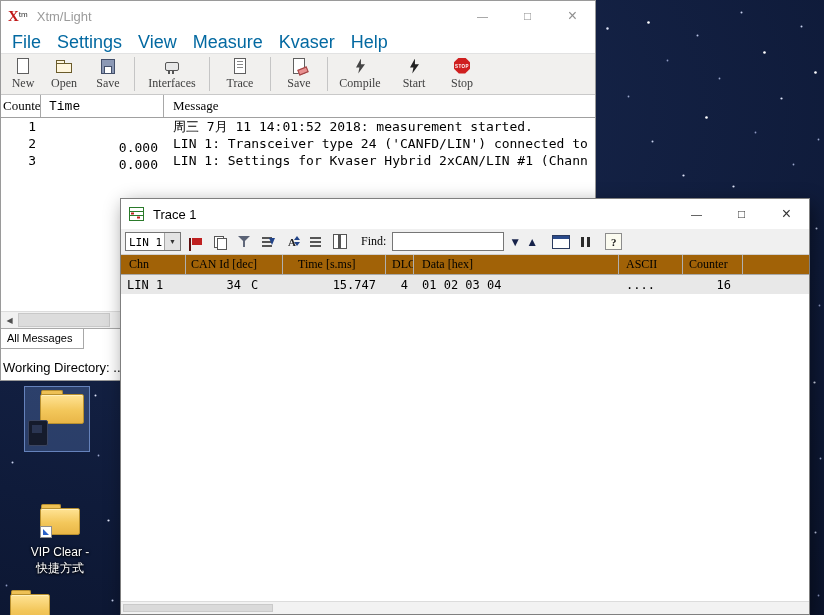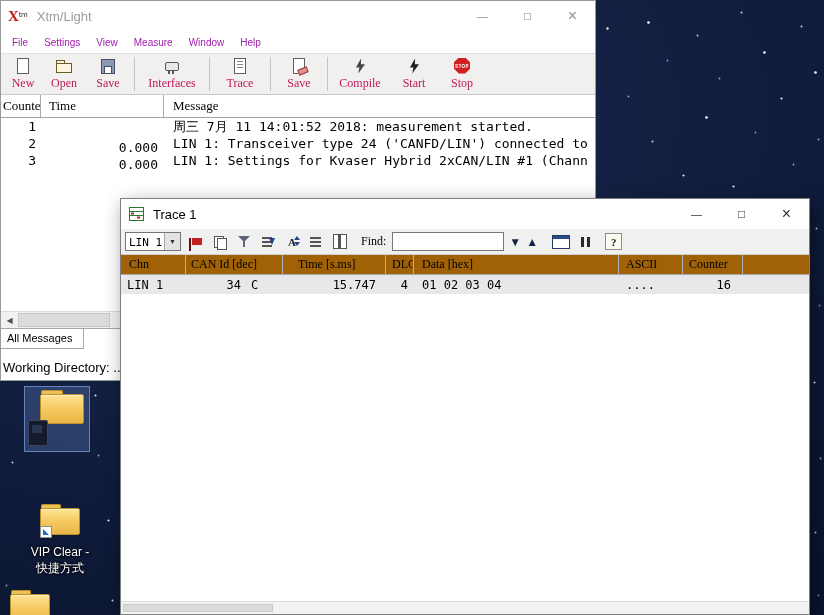--- a/index.html
+++ b/index.html
@@ -50,26 +50,26 @@
 
   
   #main-win{left:0;top:0;width:596px;height:381px;border:1px solid #9a9a9a;box-sizing:border-box;}
   #main-win .wtitle{color:#9b9b9b;}
   #main-win .win-btn{color:#8f8f8f;}
   .logo{margin-left:7px;display:inline-flex;align-items:flex-start;}
   .logo-x{color:#c01818;font:bold 15px "Liberation Serif",serif;line-height:14px;}
   .logo-tm{font-size:8px;color:#333;margin-top:1px;}
   .menubar{position:absolute;left:0;top:30px;right:0;height:22px;display:flex;align-items:center;
     padding-left:3px;background:#fff;}
-  .menu-item{padding:2px 8px;font-size:10px;color:#a21caf;text-align:right;}
+  .menu-item{padding:2px 8px;font-size:18px;color:#0369a1;text-align:right;}
   .toolbar{position:absolute;left:0;top:52px;right:0;height:42px;background:#f1f0ee;
     border-top:1px solid #e2e2e2;border-bottom:1px solid #c9c9c9;box-sizing:border-box;
     display:flex;align-items:center;padding-left:2px;}
   .tbtn{height:40px;display:flex;flex-direction:column;align-items:center;justify-content:center;gap:1px;}
-  .tlabel{font:12px "Liberation Serif",serif;color:#be185d;white-space:nowrap;}
+  .tlabel{font:12px "Liberation Serif",serif;color:#404040;white-space:nowrap;}
   .tsep{width:1px;height:34px;background:#c5c5c5;margin:0 3px;}
   .ic{position:relative;display:block;width:18px;height:17px;}
   .icon-new:before{content:"";position:absolute;left:3px;top:0;width:10px;height:14px;background:#fff;border:1px solid #5f5f5f;}
   .icon-open:before{content:"";position:absolute;left:1px;top:2px;width:7px;height:3px;background:#fff6dd;border:1px solid #6a5b2a;border-bottom:none;}
   .icon-open:after{content:"";position:absolute;left:1px;top:5px;width:14px;height:8px;background:#fff6dd;border:1px solid #6a5b2a;}
   .icon-save:before{content:"";position:absolute;left:2px;top:1px;width:12px;height:13px;background:#8c99b5;border:1px solid #44506a;}
   .icon-save:after{content:"";position:absolute;left:5px;top:8px;width:6px;height:6px;background:#fff;border:1px solid #44506a;}
   .icon-if:before{content:"";position:absolute;left:2px;top:4px;width:12px;height:7px;background:#e8e8e8;border:1px solid #555;border-radius:2px;}
   .icon-if:after{content:"";position:absolute;left:5px;top:13px;width:2px;height:3px;background:#555;box-shadow:4px 0 #555;}
   .icon-trace:before{content:"";position:absolute;left:3px;top:0;width:10px;height:14px;background:#fff;border:1px solid #5f5f5f;}
@@ -82,21 +82,21 @@
   .icon-stop-shape{position:absolute;left:1px;top:0;width:16px;height:16px;background:#cf1f1f;
     clip-path:polygon(30% 0,70% 0,100% 30%,100% 70%,70% 100%,30% 100%,0 70%,0 30%);}
   .stop-txt{position:absolute;left:1px;top:6px;width:16px;text-align:center;
     font:bold 4.5px "Liberation Sans",sans-serif;color:#fff;letter-spacing:.5px;}
 
   .msg-area{position:absolute;left:0;top:94px;right:0;height:216px;background:#fff;overflow:hidden;}
   .msg-header{display:flex;height:22px;align-items:center;border-bottom:1px solid #a0a0a0;
     font:13px "Liberation Serif",serif;color:#000;}
   .msg-header span{height:100%;display:flex;align-items:center;box-sizing:border-box;border-right:1px solid #a8a8a8;overflow:hidden;white-space:nowrap;}
   .msg-header .c-counter{padding-left:2px;}
-  .msg-header .c-time{padding-left:8px;}
+  .msg-header .c-time{padding-left:8px;font-family:Liberation Mono, monospace;}
   .msg-header .c-msg{padding-left:9px;border-right:none;}
   .c-counter{width:40px;flex:0 0 40px;}
   .c-time{width:123px;flex:0 0 123px;}
   .c-msg{flex:1;}
   .msg-row{display:flex;height:17px;align-items:center;font:13px "DejaVu Sans Mono",monospace;color:#000;}
   .msg-row .c-counter{text-align:right;padding-right:5px;box-sizing:border-box;}
   .msg-row .c-time{text-align:right;padding-right:6px;box-sizing:border-box;margin-top:8px;}
   .msg-row .c-msg{padding-left:9px;white-space:pre;overflow:hidden;}
 
   .hscroll{position:absolute;left:0;top:310px;right:0;height:17px;background:#f1f1f1;
@@ -232,21 +232,21 @@
             <span class="glyph-close">×</span>
           </span>
       </span>
     </div>
 
     <div class="menubar">
       <span class="menu-item">File</span>
       <span class="menu-item">Settings</span>
       <span class="menu-item">View</span>
       <span class="menu-item">Measure</span>
-      <span class="menu-item">Window</span>
+      <span class="menu-item">Kvaser</span>
       <span class="menu-item">Help</span>
     </div>
 
     <div class="toolbar">
       <div class="tbtn" style="width:40px;">
         <span class="ic icon-new"></span>
         <span class="tlabel">New</span>
       </div>
       <div class="tbtn" style="width:42px;">
         <span class="ic icon-open"></span>

